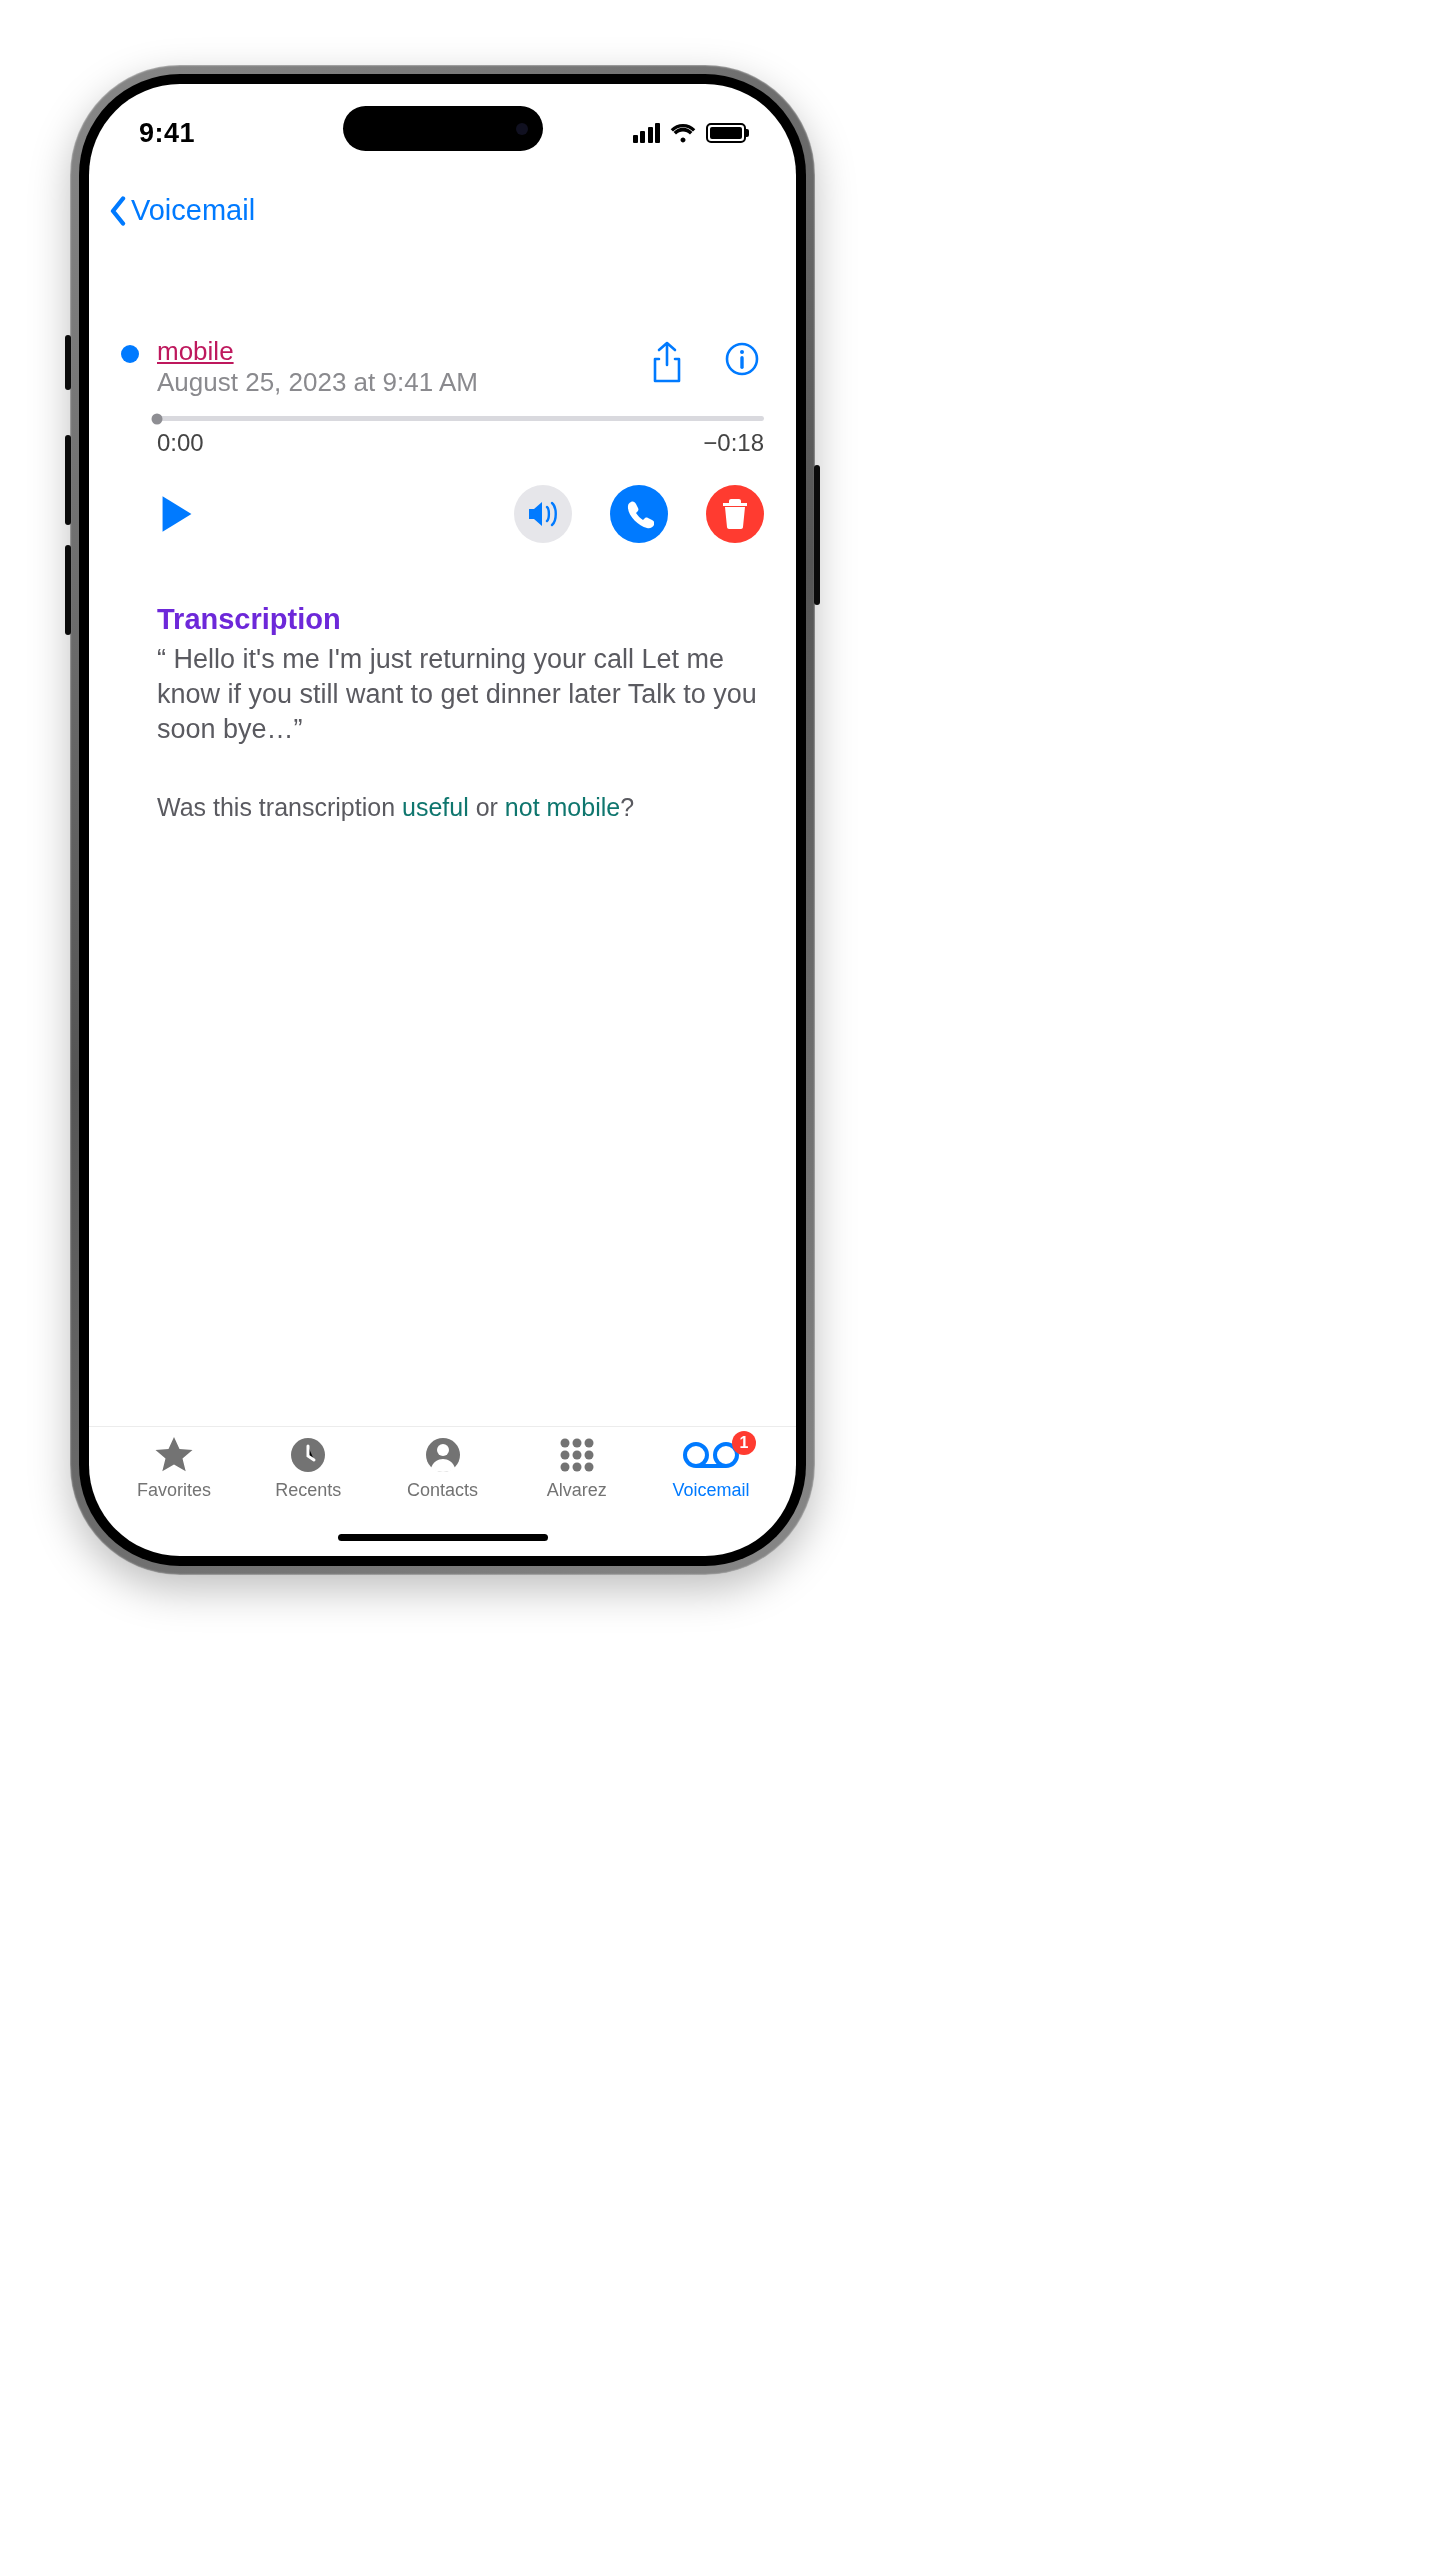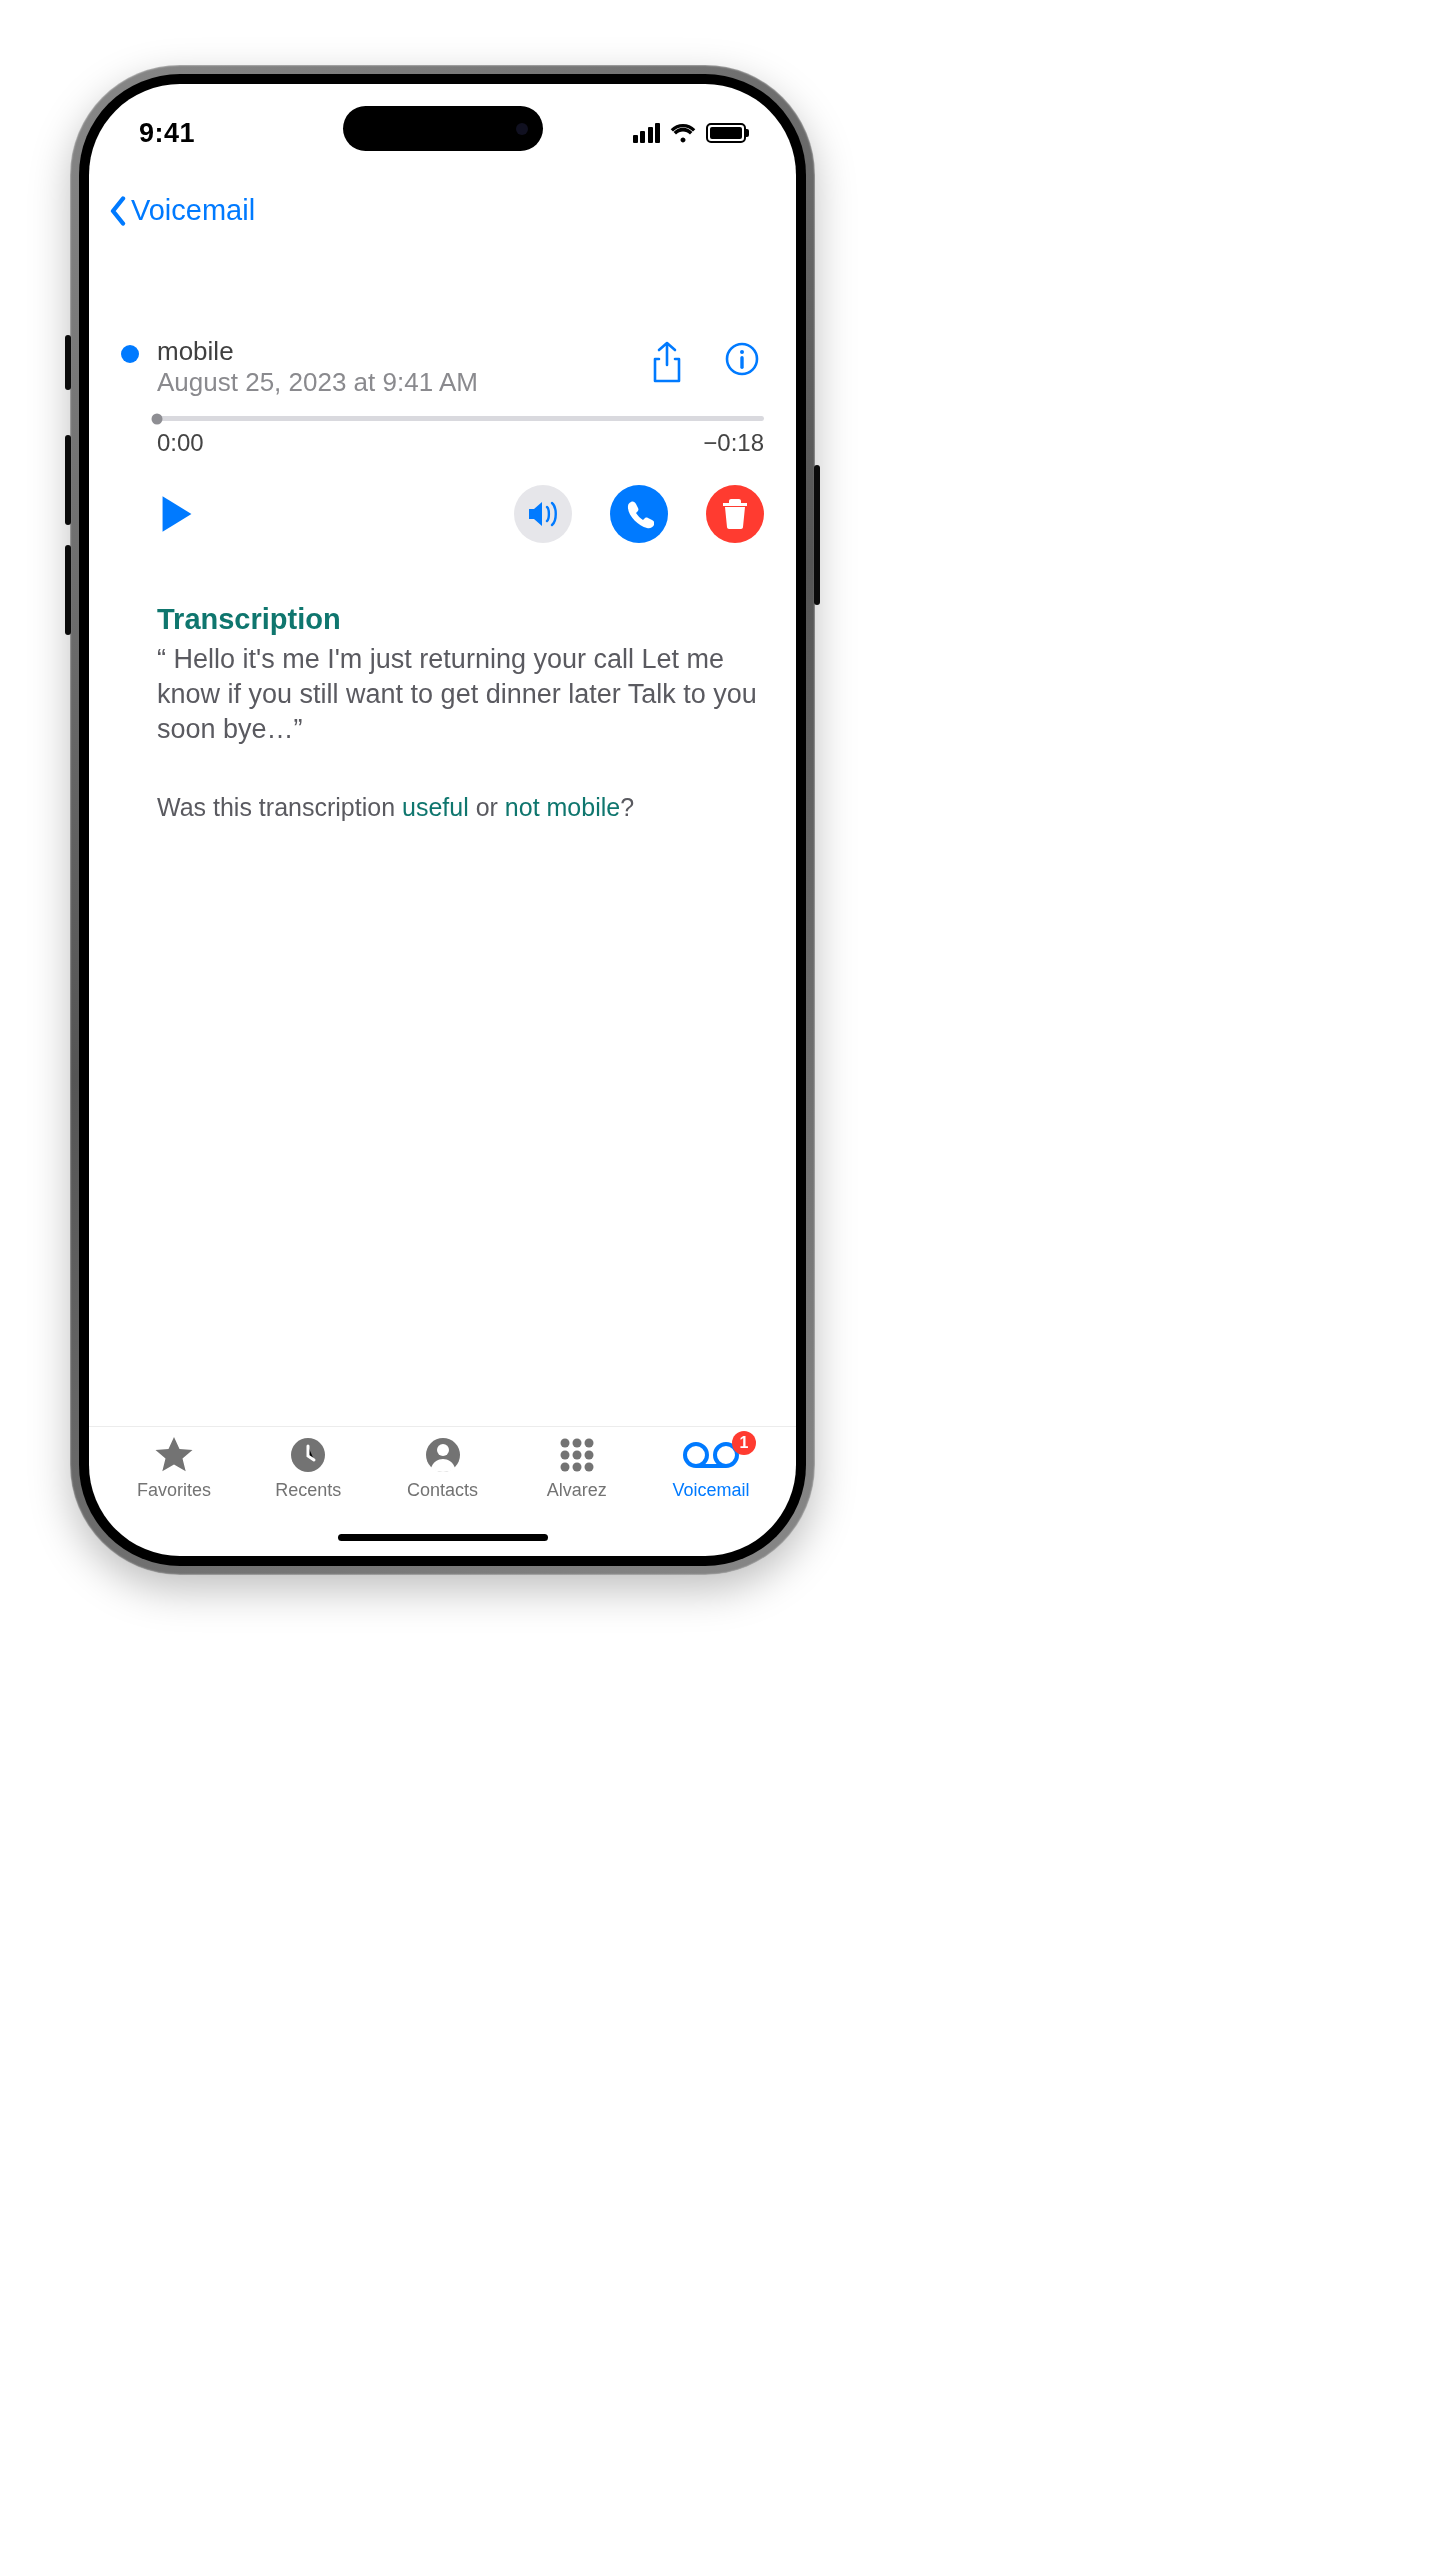--- a/index.html
+++ b/index.html
@@ -30,41 +30,41 @@
     
     .nav{padding:30px 18px 0;}
     .back{display:inline-flex;align-items:center;gap:2px;color:#007aff;font-size:29px;font-weight:400;}
     .back svg{width:22px;height:30px;}
     
     .vm{padding:105px 32px 0;}
     .vm-head{display:flex;align-items:flex-start;}
     .dot{width:18px;height:18px;border-radius:50%;background:#007aff;margin:10px 18px 0 0;flex:none;}
     .vm-meta{flex:1;}
     .vm-name{font-size:30px;font-weight:700;line-height:1.2;}
-    .vm-line{font-size:26px;color:#404040;line-height:1.25;}
+    .vm-line{font-size:26px;color:#be185d;line-height:1.25;text-decoration:underline;}
     .vm-date{font-size:26px;color:#8a8a8e;}
     .vm-acts{display:flex;gap:40px;margin:6px 4px 0 0;}
     .ic{color:#007aff;}
     
     .scrubwrap{margin:18px 0 0 36px;text-align:right;}
     .track{height:5px;background:#d9d9de;border-radius:3px;position:relative;}
     .thumb{position:absolute;top:50%;left:0;transform:translate(-50%,-50%);width:11px;height:11px;border-radius:50%;background:#8e8e93;}
     .times{display:flex;justify-content:space-between;font-size:24px;color:#444;margin-top:8px;font-variant-numeric:tabular-nums;font-weight:500;}
     
     .ctr{display:flex;align-items:center;margin:28px 0 0 36px;gap:38px;}
     .ctr .spacer{flex:1;}
     .play{width:40px;height:44px;color:#007aff;display:flex;align-items:center;justify-content:center;}
     .play svg{width:34px;height:40px;}
     .rbtn{width:58px;height:58px;border-radius:50%;display:flex;align-items:center;justify-content:center;}
     .rbtn.grey{background:#e6e6ea;color:#007aff;}
     .rbtn.blue{background:#007aff;color:#fff;}
     .rbtn.red{background:#ff3b30;color:#fff;}
     
     .trans{margin:60px 0 0 36px;}
-    .trans-h{font-size:29px;color:#0f766e;font-weight:600;}
+    .trans-h{font-size:29px;color:#6d28d9;font-weight:600;}
     .trans-body{font-size:27px;color:#5a5a60;line-height:1.3;margin-top:6px;}
     .q{font-size:27px;color:#5a5a60;}
     .feedback{font-size:25px;color:#5a5a60;margin-top:46px;}
     .feedback a{color:#0f766e;text-decoration:none;}
     
     .tabbar{margin-top:auto;height:130px;padding:8px 18px 0;display:flex;justify-content:space-between;border-top:1px solid #ececec;}
     .tab{flex:1;display:flex;flex-direction:column;align-items:center;gap:5px;color:#737373;font-size:18px;position:relative;}
     .tab.active{color:#007aff;}
     .tab .ticon{height:40px;display:flex;align-items:center;justify-content:center;}
     .badge{position:absolute;top:-4px;right:22px;min-width:24px;height:24px;border-radius:12px;background:#ff3b30;color:#fff;font-size:16px;font-weight:600;display:flex;align-items:center;justify-content:center;padding:0 5px;}

